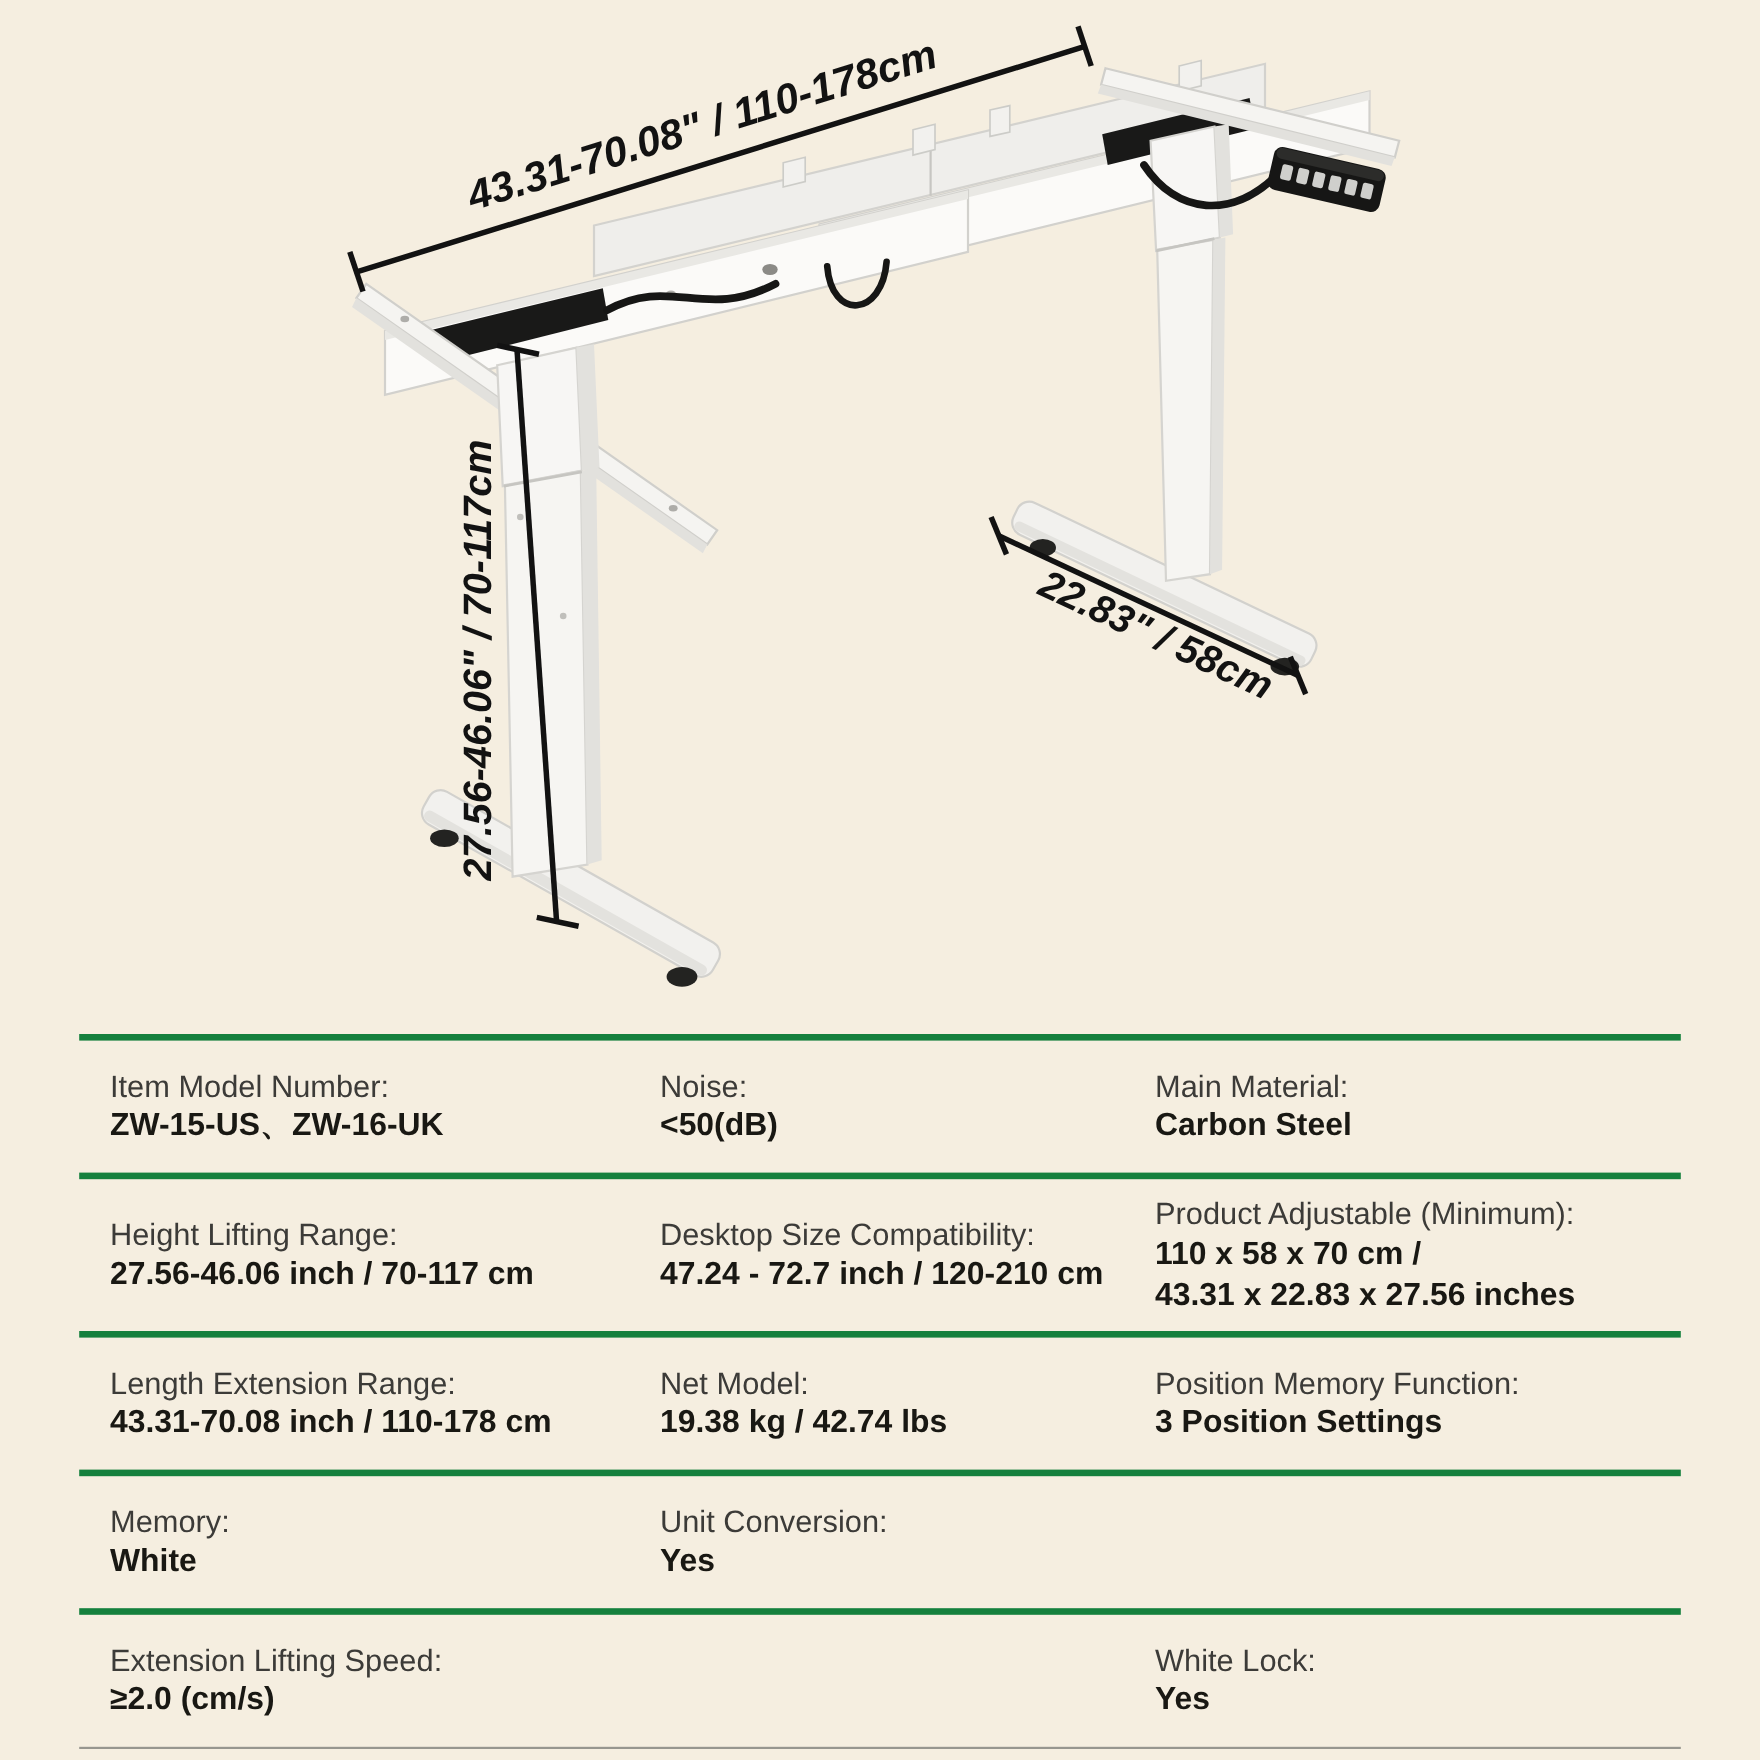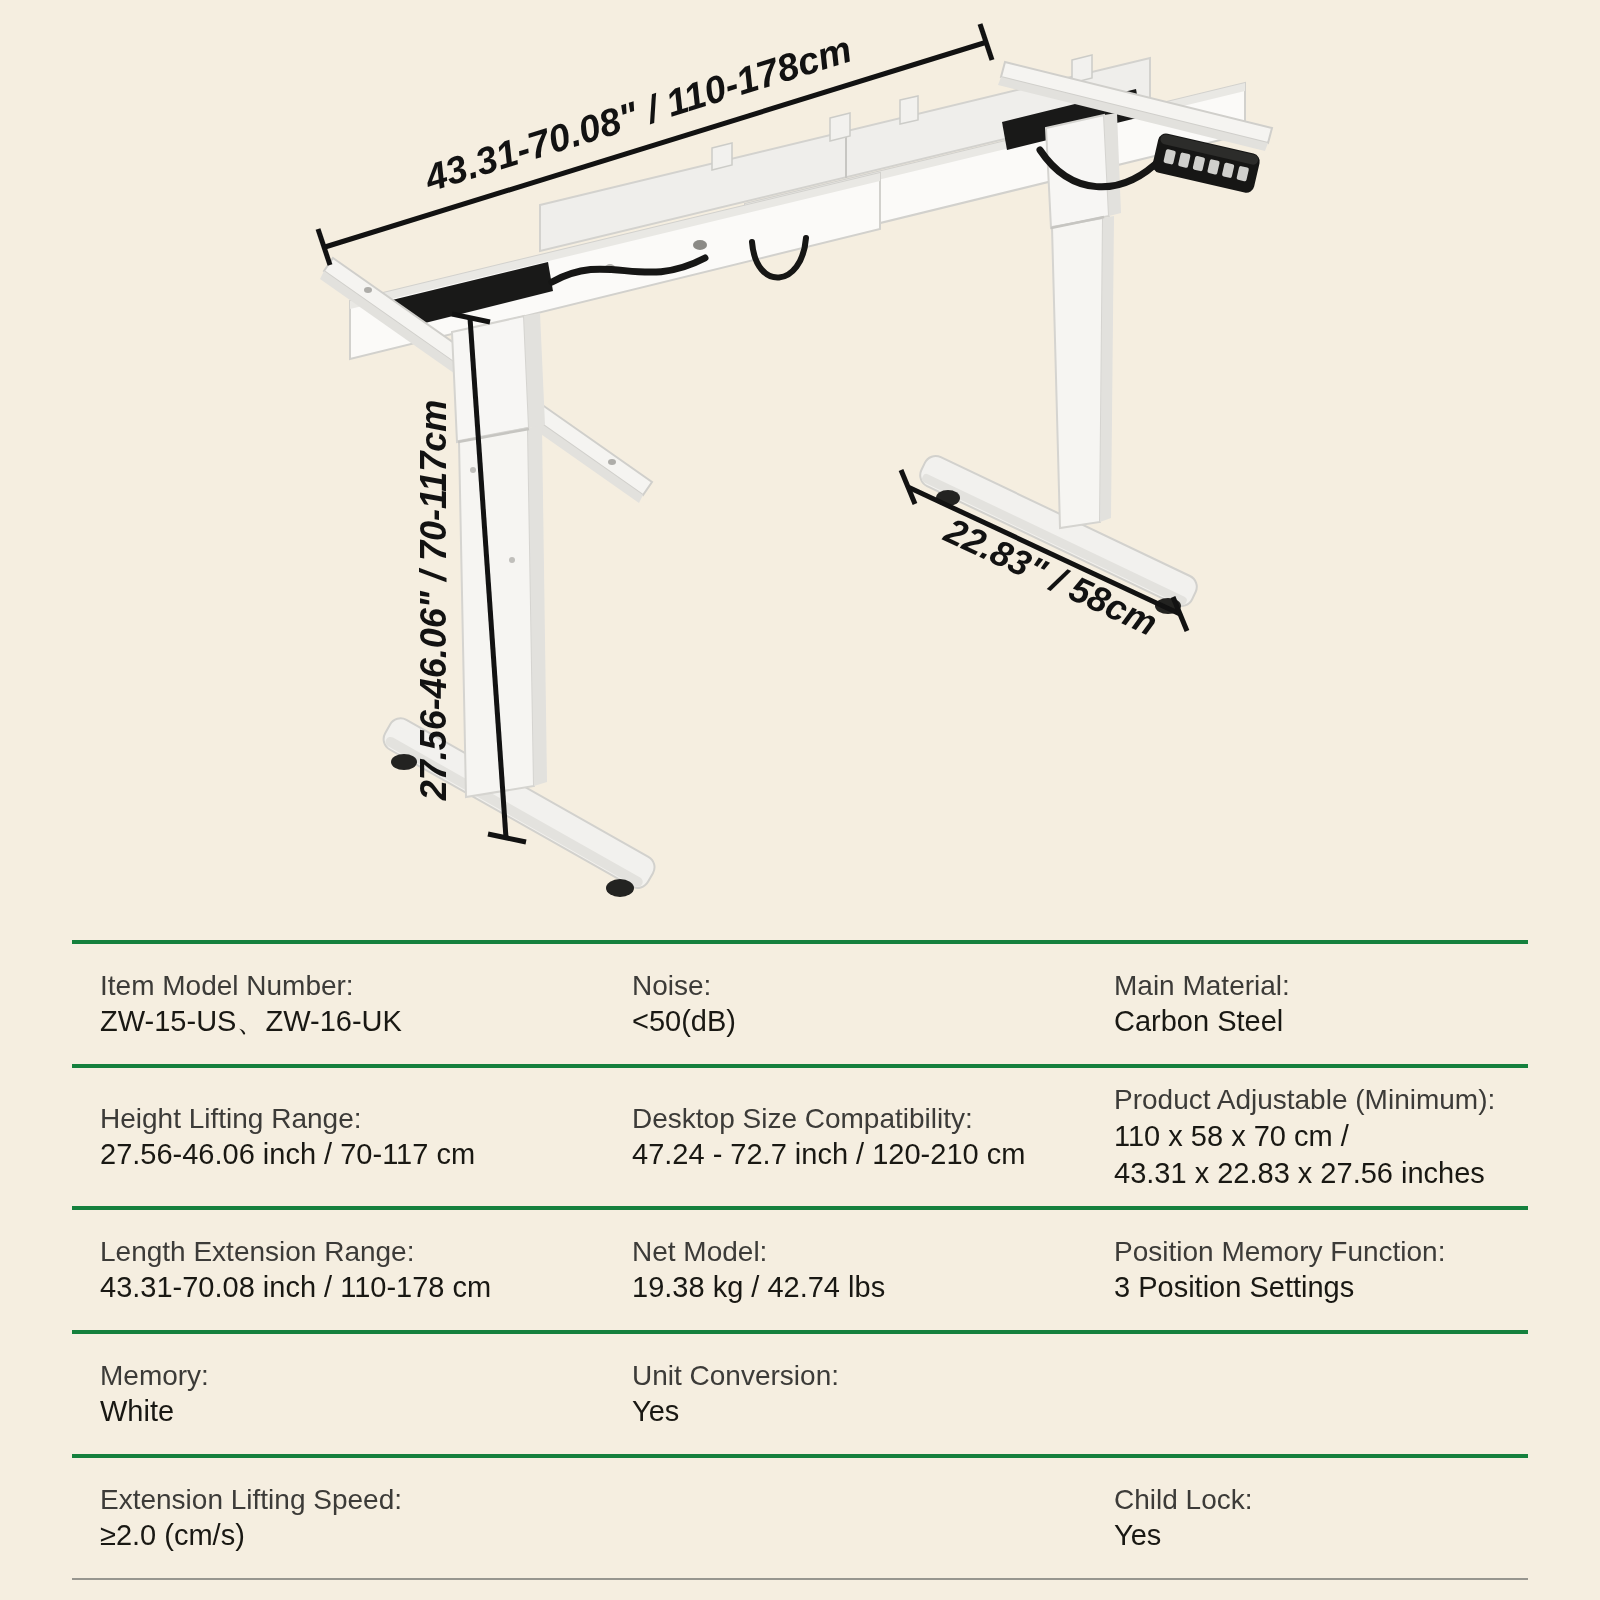--- a/index.html
+++ b/index.html
@@ -16,36 +16,35 @@
   .spec-table{
     margin:0 72px;
     width:1456px;
     border-bottom:2px solid #97968f;
   }
   .spec-row{
     display:grid;
     grid-template-columns:500px 450px 478px;
     padding-left:28px;
     min-height:120px;
-    border-top:4px solid #15803d;
+    border-top:6px solid #15803d;
     align-items:center;
-    gap:32px;
   }
   .spec-cell{
     padding:14px 10px 14px 0;
   }
   .spec-label{
     font-size:28px;
     line-height:1.28;
     color:#3c3b38;
   }
   .spec-value{
     font-size:29px;
     line-height:1.28;
-    font-weight:normal;
+    font-weight:bold;
     color:#191813;
     white-space:pre-line;
   }
 </style>
 </head>
 <body>
 
 <div class="hero">
   <svg viewBox="0 0 1600 940" width="1600" height="940" xmlns="http://www.w3.org/2000/svg">
 
@@ -206,18 +205,18 @@
     </div>
   </div>
 
   <div class="spec-row">
     <div class="spec-cell">
       <div class="spec-label">Extension Lifting Speed:</div>
       <div class="spec-value">≥2.0 (cm/s)</div>
     </div>
     <div class="spec-cell"></div>
     <div class="spec-cell">
-      <div class="spec-label">Child Lock:</div>
+      <div class="spec-label">White Lock:</div>
       <div class="spec-value">Yes</div>
     </div>
   </div>
 
 </div>
 
 </body></html>

